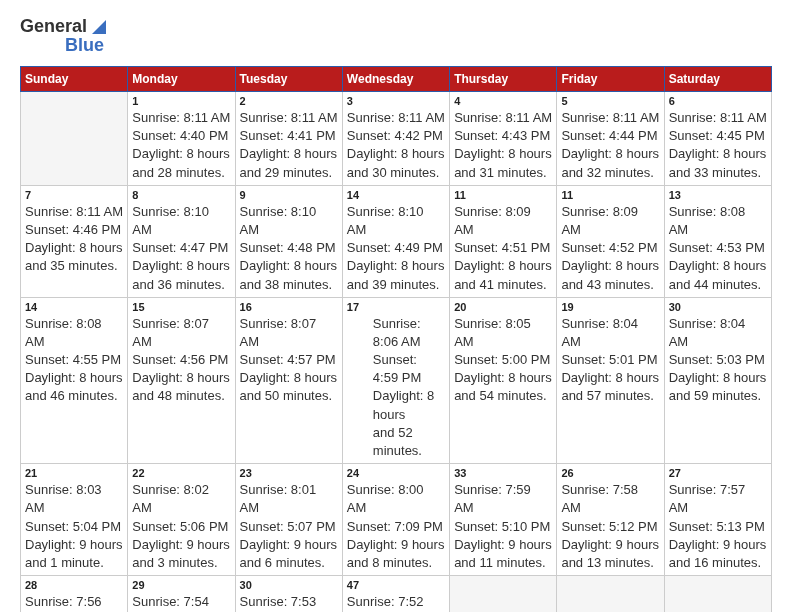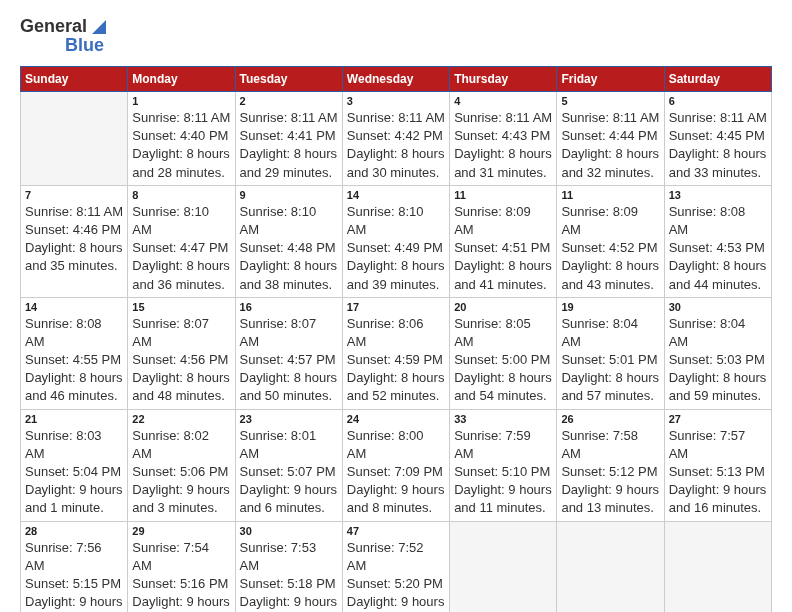--- a/index.html
+++ b/index.html
@@ -229,21 +229,21 @@
           </td>
           <td>
             <span class="day-num">16</span>
             <div class="day-info" style="white-space: pre-line;">Sunrise: 8:07 AM
 Sunset: 4:57 PM
 Daylight: 8 hours
 and 50 minutes.</div>
           </td>
           <td>
             <span class="day-num">17</span>
-            <div class="day-info" style="white-space: pre-line;">Sunrise: 8:06 AM
+            <div class="day-info" style="white-space: pre-line; margin-left: 26px;">Sunrise: 8:06 AM
 Sunset: 4:59 PM
 Daylight: 8 hours
 and 52 minutes.</div>
           </td>
           <td>
             <span class="day-num">20</span>
             <div class="day-info" style="white-space: pre-line;">Sunrise: 8:05 AM
 Sunset: 5:00 PM
 Daylight: 8 hours
 and 54 minutes.</div>

